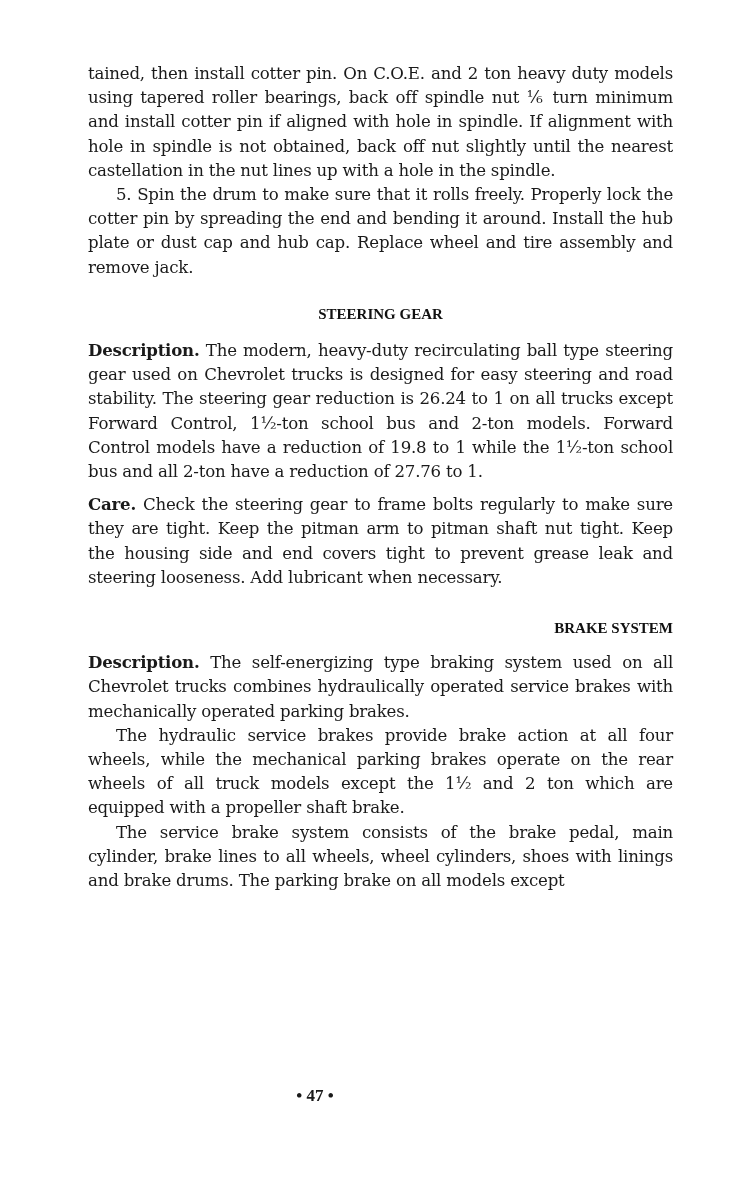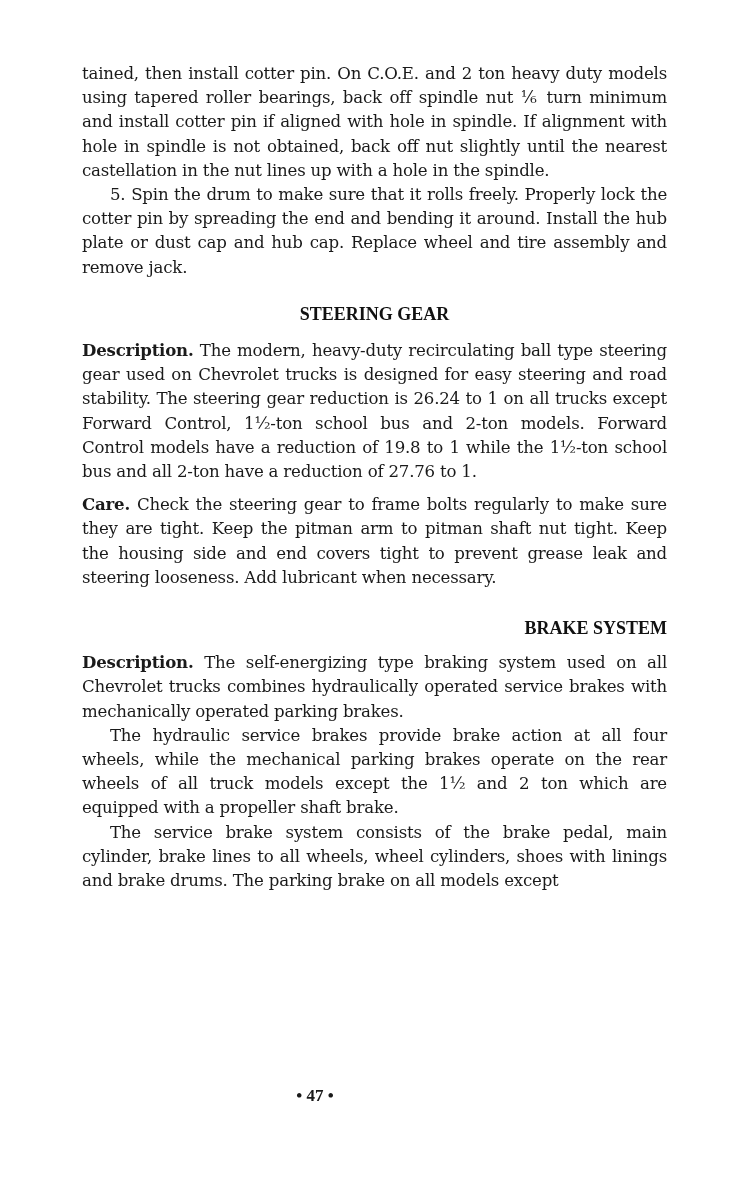--- a/index.html
+++ b/index.html
@@ -1,31 +1,31 @@
 <!DOCTYPE html>
 <html><head>
 <meta charset="utf-8">
 <style>
   html, body { margin: 0; padding: 0; background: #ffffff; }
   body { width: 750px; height: 1195px; position: relative; overflow: hidden; }
   .page {
-    position: absolute; left: 82px; top: 62px; width: 585px;
+    position: absolute; left: 88px; top: 62px; width: 585px;
     font-family: "DejaVu Serif", "Liberation Serif", serif;
     font-size: 16.6px; line-height: 24.2px; color: #1a1a1a;
     text-align: justify;
     letter-spacing: -0.2px;
   }
   p { margin: 0; }
   .indent { text-indent: 28px; }
   .gap { margin-top: 8px; }
   .lead { font-weight: bold; }
   h2 {
     margin: 0; text-align: center; font-weight: bold;
     font-family: "Liberation Serif", "DejaVu Serif", serif;
-    font-size: 18px; letter-spacing: 0px; color: #111;
+    font-size: 15px; letter-spacing: 0px; color: #111;
   }
   .h-steer { margin-top: 22px; margin-bottom: 12px; }
   .h-brake { margin-top: 26px; margin-bottom: 10px; text-align: right; }
   .folio {
     position: absolute; left: 0; width: 630px; top: 1086px;
     text-align: center; font-family: "Liberation Serif", serif;
     font-weight: bold; font-size: 17px; color: #1a1a1a;
   }
 </style>
 </head>

